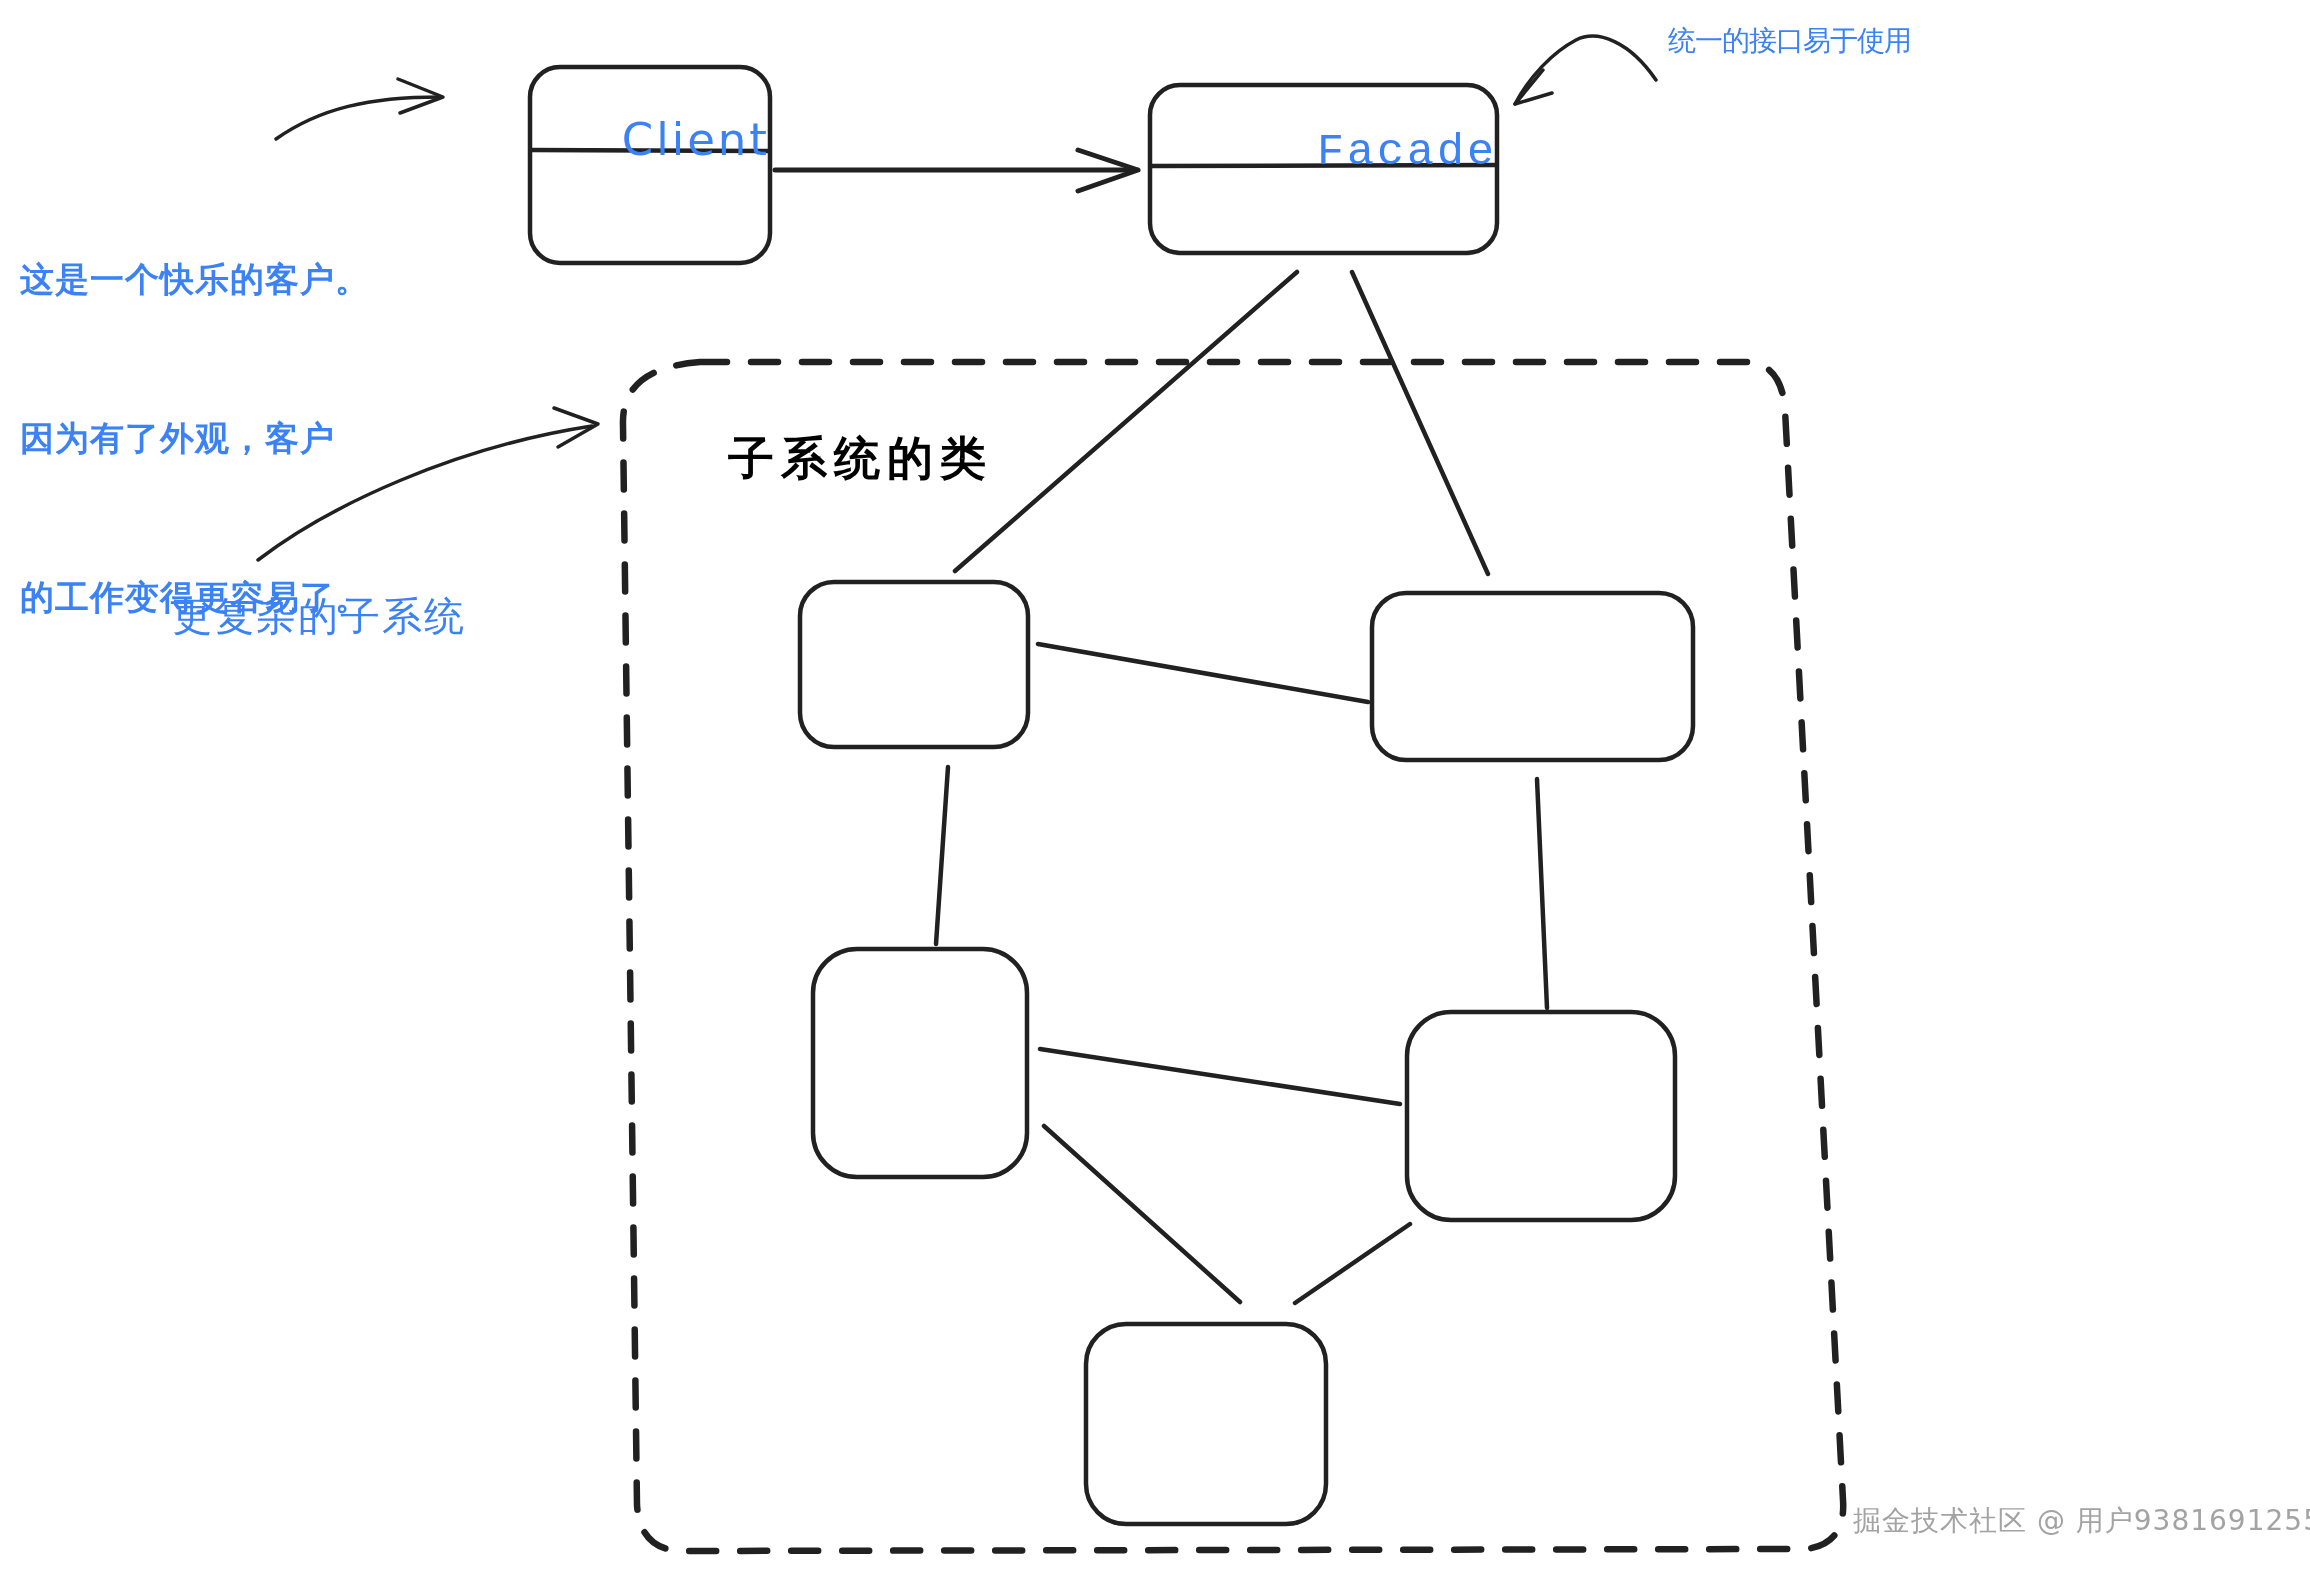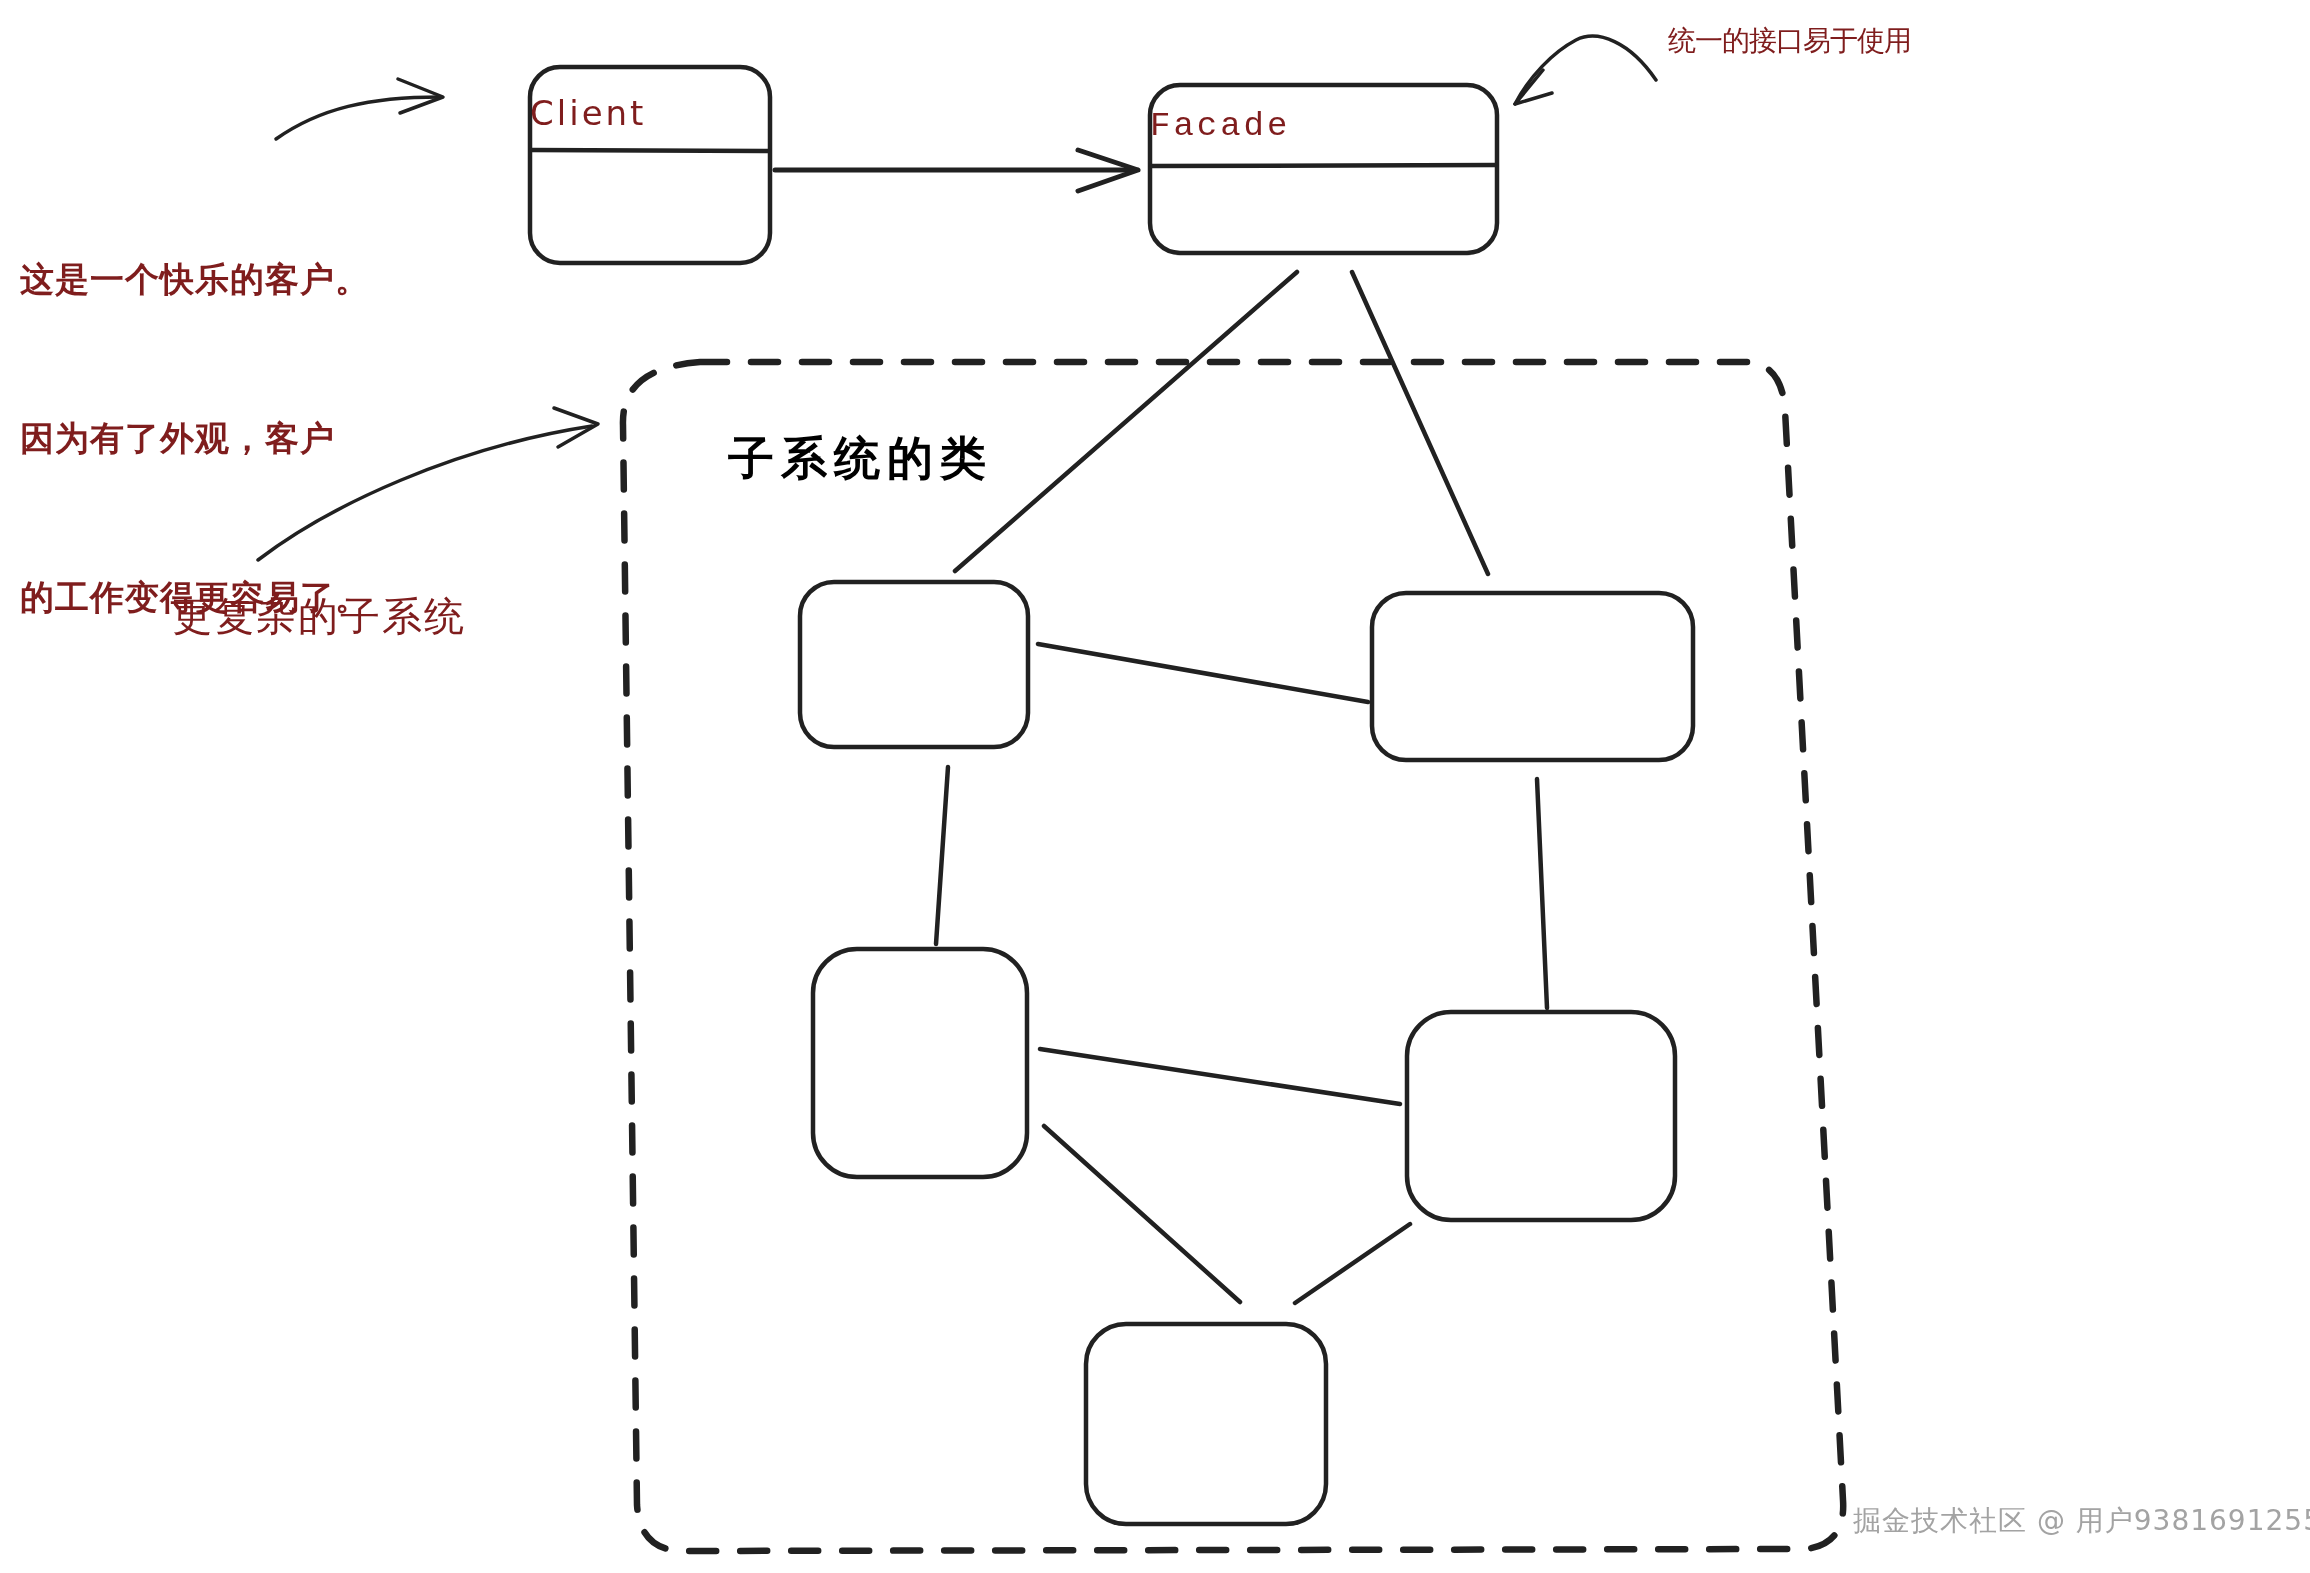--- a/index.html
+++ b/index.html
@@ -5,27 +5,28 @@
   html,body{margin:0;padding:0;background:#ffffff;}
   .canvas{
     position:relative;
     width:2310px;height:1573px;
     background:#ffffff;
     overflow:hidden;
     font-family:"DejaVu Sans", sans-serif;
     color:#222;
   }
   svg.strokes{position:absolute;left:0;top:0;}
-  .txt{position:absolute;white-space:pre;color:#7f1d1d;}
+  .txt{position:absolute;white-space:pre;color:#3b82f6;}
   .note{font-size:34px;line-height:53px;letter-spacing:1px;font-weight:700;}
   .note2{font-size:28px;letter-spacing:-1px;font-weight:500;}
   .note3{font-size:40px;letter-spacing:2px;font-weight:500;}
   .box-label{
-    font-size:34px;letter-spacing:3px;font-weight:500;
-    text-align:left;
+    font-size:45px;letter-spacing:3px;font-weight:500;
+    text-align:right;
+    margin-top:20px;
   }
   .subsys-title{
     font-size:46px;letter-spacing:7px;font-weight:600;color:#000000;
   }
   .watermark{
     font-size:28px;letter-spacing:1px;
     color:#a3a3a3;
     text-shadow:1px 1px 0 #ffffff, 2px 2px 1px rgba(255,255,255,0.9);
     font-weight:500;
   }

